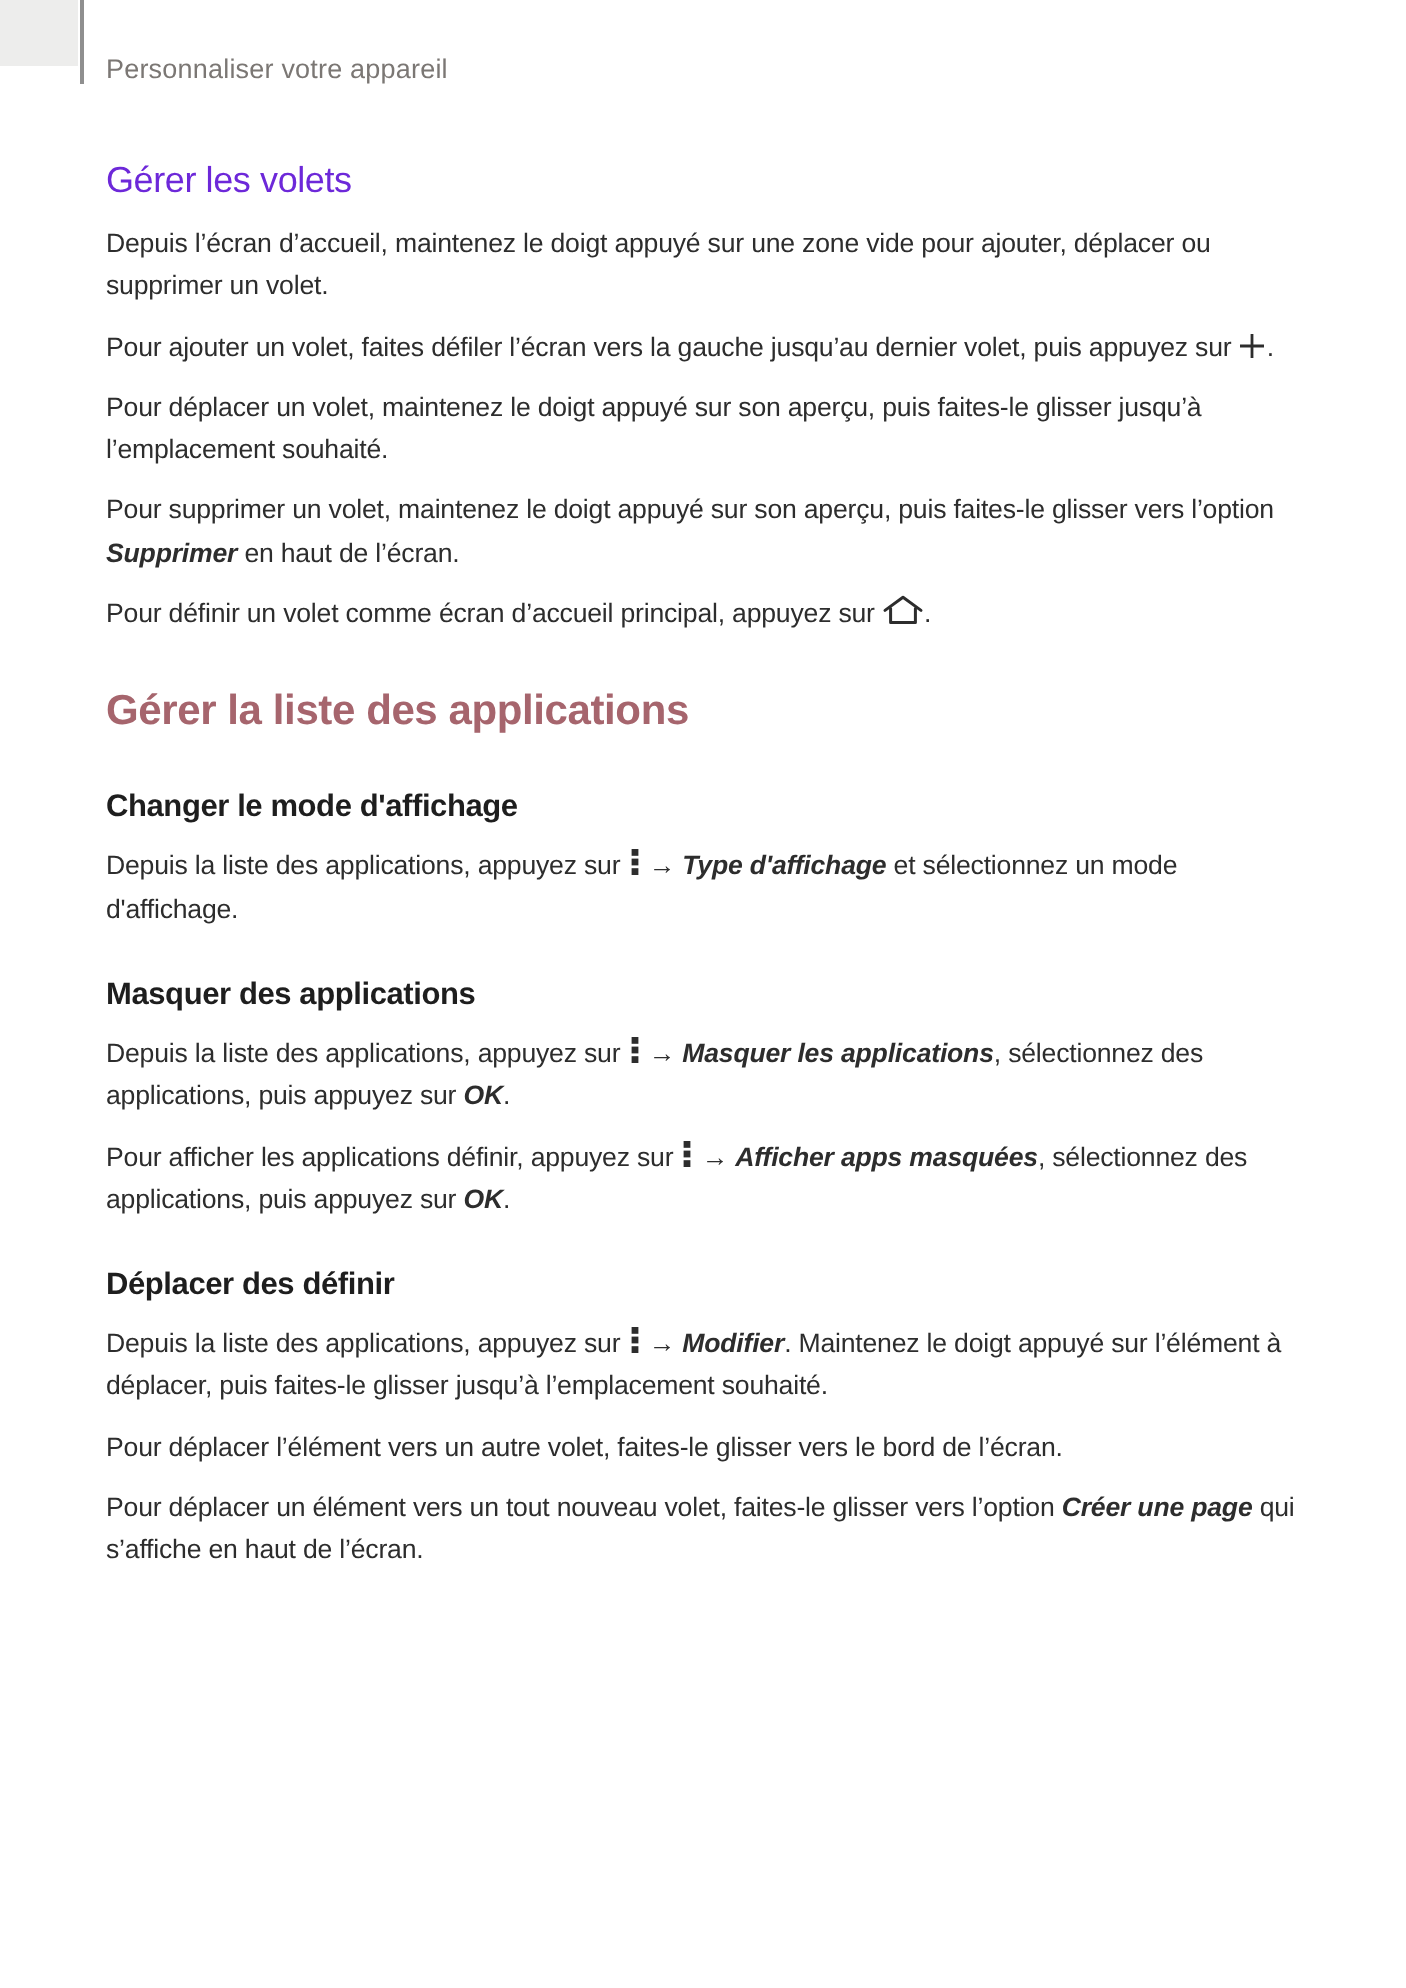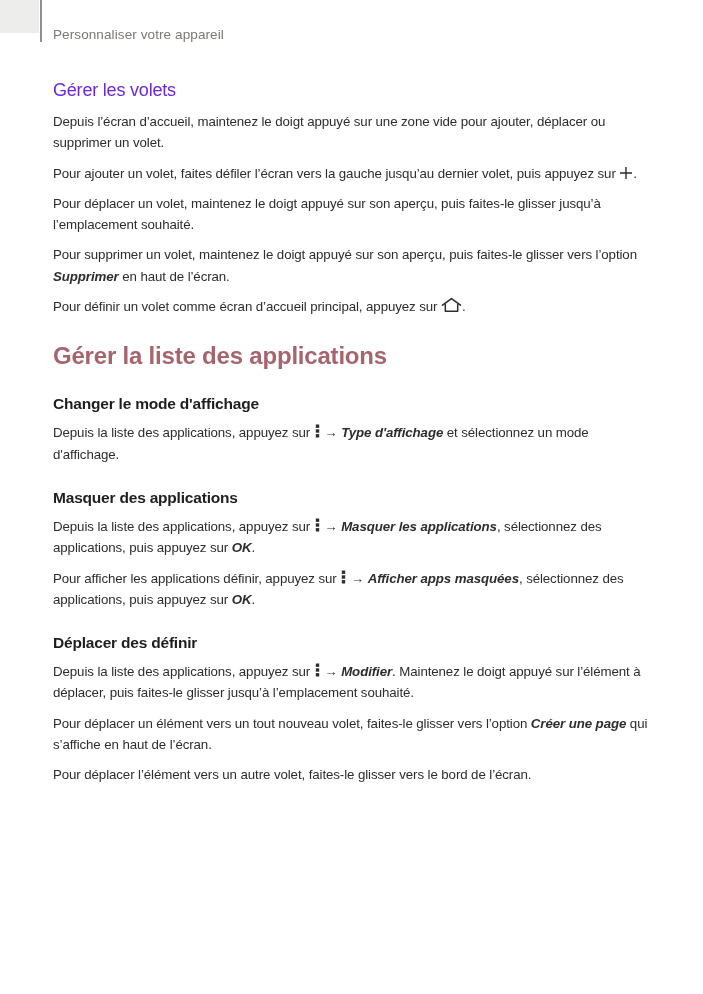--- a/index.html
+++ b/index.html
@@ -39,21 +39,21 @@
   h2.black-head {
     margin: 78px 0 9px 0;
     font-size: 18px;
     line-height: 24px;
     font-weight: 400;
     color: #6d28d9;
     letter-spacing: -0.2px;
   }
   h1.accent-head {
     margin: 25px 0 23px 0;
-    font-size: 24px;
+    font-size: 21px;
     line-height: 28px;
     font-weight: 700;
     letter-spacing: -0.2px;
     color: #a6656d;
   }
   h3.sub-head {
     margin: 22px 0 8px 0;
     font-size: 15.5px;
     line-height: 21px;
     font-weight: 700;
@@ -133,21 +133,21 @@
           </svg></span><span> → </span><b>Afficher apps masquées</b><span>, sélectionnez des applications, puis appuyez sur </span><b>OK</b><span>.</span></p>
 
     <h3 class="sub-head">Déplacer des définir</h3>
 
     <p class="body"><span>Depuis la liste des applications, appuyez sur </span><span class="ic ic-menu"><svg width="5" height="14" viewBox="0 0 5 14">
             <rect x="0.8" y="0.5" width="3.4" height="3.4" fill="#2d2d2d"></rect>
             <rect x="0.8" y="5.3" width="3.4" height="3.4" fill="#2d2d2d"></rect>
             <rect x="0.8" y="10.1" width="3.4" height="3.4" fill="#2d2d2d"></rect>
           </svg></span><span> → </span><b>Modifier</b><span>. Maintenez le doigt appuyé sur l’élément à déplacer, puis faites-le glisser jusqu’à l’emplacement souhaité.</span></p>
 
+    <p class="body"><span>Pour déplacer l’élément vers un autre volet, faites-le glisser vers le bord de l’écran.</span></p>
+
     <p class="body"><span>Pour déplacer un élément vers un tout nouveau volet, faites-le glisser vers l’option </span><b>Créer une page</b><span> qui s’affiche en haut de l’écran.</span></p>
-
-    <p class="body"><span>Pour déplacer l’élément vers un autre volet, faites-le glisser vers le bord de l’écran.</span></p>
 
   </div>
 
   <div class="page-number">34</div>
 
 </div>
 
 </body></html>

